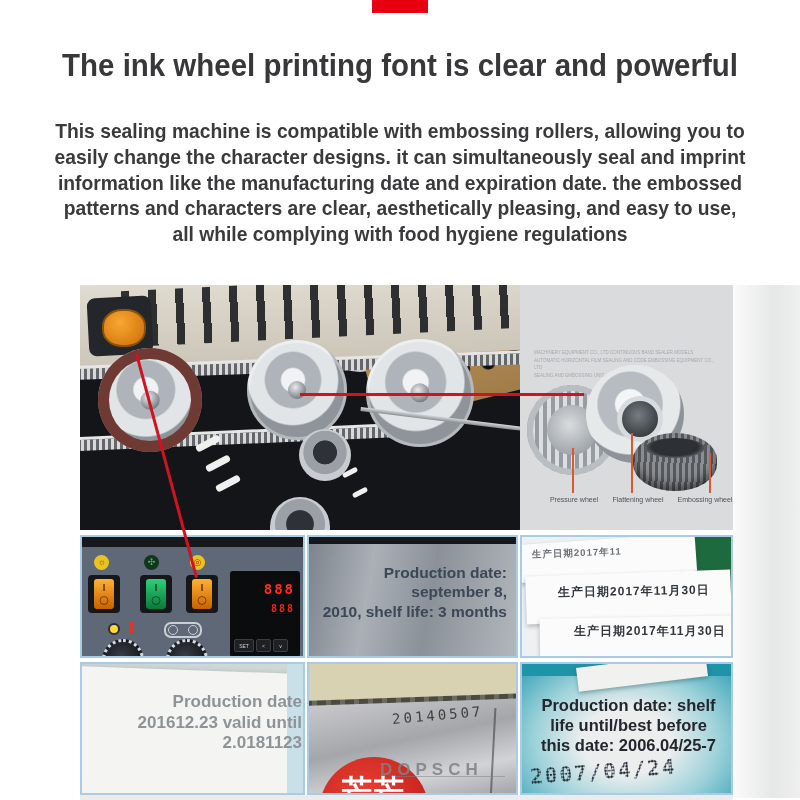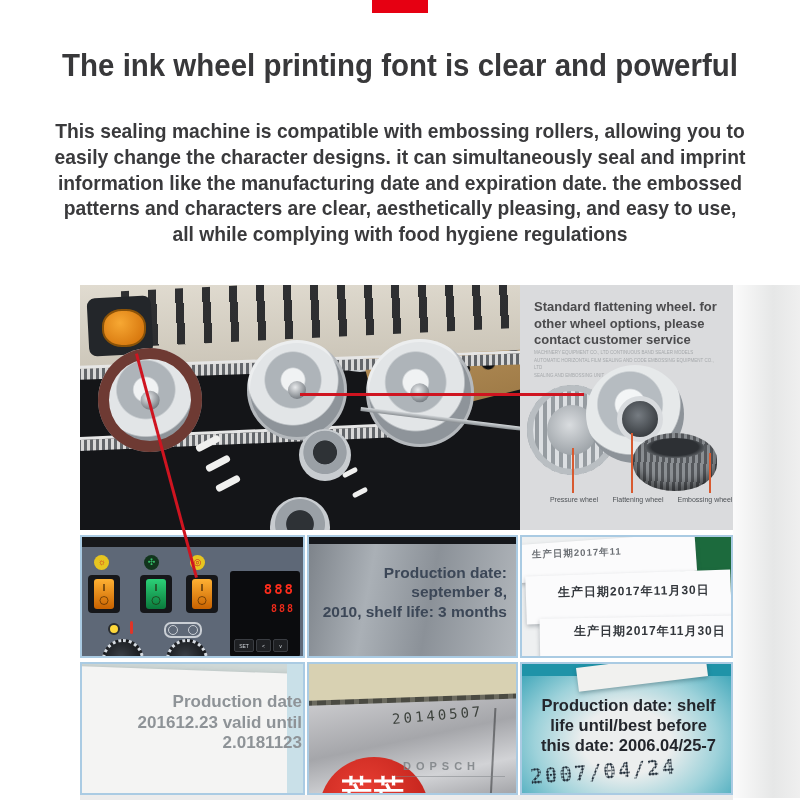--- a/index.html
+++ b/index.html
@@ -124,21 +124,21 @@
 
   
   .pouch-photo{left:307px;top:662px;width:211px;height:133px;background:#d8d1b2;}
   .foil{position:absolute;left:-6px;top:36px;width:225px;height:105px;transform:rotate(-2deg);
         background:linear-gradient(170deg,#cbcbce,#a5a6aa 40%,#d2d3d6 68%,#96979b);}
   .tear{position:absolute;left:-6px;top:33px;width:225px;height:5px;transform:rotate(-2deg);
         background:repeating-linear-gradient(90deg,#4a4a42 0 9px,#6b6a5f 9px 14px);}
   .crease{position:absolute;left:183px;top:44px;width:2px;height:92px;background:rgba(40,42,44,.5);transform:rotate(3deg);}
   .pouch-code{position:absolute;left:83px;top:43px;font-family:"DejaVu Sans Mono",monospace;font-size:14px;
               color:#3c413c;letter-spacing:3px;transform:rotate(-5deg);}
-  .brand{position:absolute;left:94px;top:96px;font-size:11px;font-weight:bold;letter-spacing:5px;
+  .brand{position:absolute;left:71px;top:96px;font-size:17px;font-weight:bold;letter-spacing:5px;
          color:rgba(125,129,133,.85);}
   .brand-line{position:absolute;left:86px;top:112px;width:110px;height:1px;background:rgba(125,129,133,.5);}
   .logo-circle{position:absolute;left:10px;top:93px;width:110px;height:110px;border-radius:50%;
                background:radial-gradient(circle at 40% 35%,#ea4034,#c1221b 75%);
                display:flex;justify-content:center;padding-top:14px;box-sizing:border-box;}
   .logo-text{font-size:30px;font-weight:bold;color:#fff;letter-spacing:2px;}
 
   
   .teal-photo{left:520px;top:662px;width:213px;height:133px;
       background:radial-gradient(ellipse at 50% 60%,#eceeee 0 30%,#9ed2da 62%,#2f9fb4 100%);}
@@ -204,23 +204,20 @@
     <div class="wheel topwheel abs" style="left:219px;top:144px;width:52px;height:52px;"></div>
     <div class="wheel topwheel abs" style="left:190px;top:212px;width:60px;height:60px;"></div>
     <div class="dash" style="left:115px;top:155px;"></div>
     <div class="dash" style="left:125px;top:175px;"></div>
     <div class="dash" style="left:135px;top:195px;"></div>
     <div class="dash sm" style="left:262px;top:185px;"></div>
     <div class="dash sm" style="left:272px;top:205px;"></div>
   </div>
 
   <div class="info-panel">
-    <p class="info-heading">Standard flattening wheel. for
-other wheel options, please
-contact customer service</p>
     <div class="fine-print">MACHINERY EQUIPMENT CO., LTD CONTINUOUS BAND SEALER MODELS
 AUTOMATIC HORIZONTAL FILM SEALING AND CODE EMBOSSING EQUIPMENT CO., LTD
 SEALING AND EMBOSSING UNIT</div>
     <div class="pressure-wheel">
       <div class="pressure-face"></div>
     </div>
     <div class="flatten-wheel">
       <div class="flatten-hole"></div>
     </div>
     <div class="emboss-wheel">

